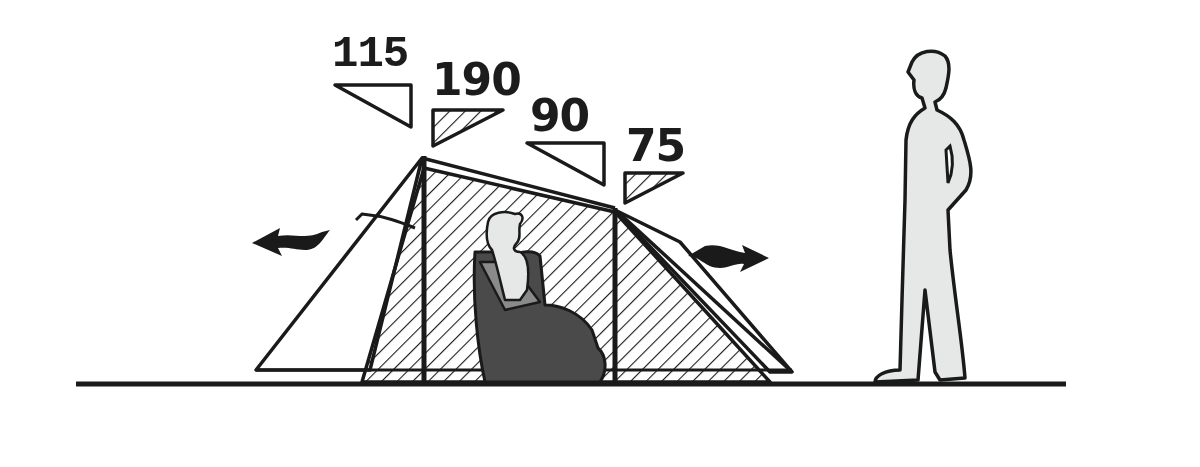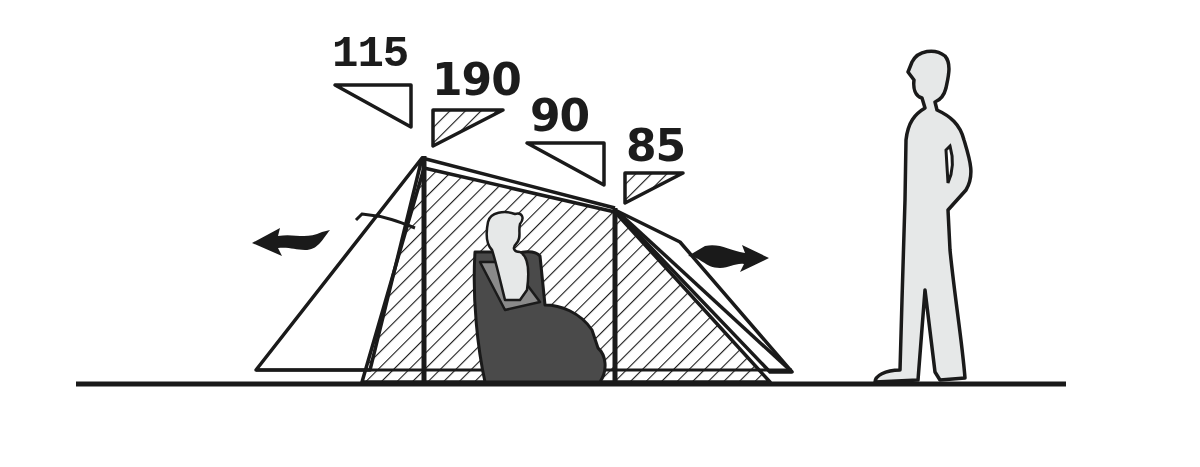--- a/index.html
+++ b/index.html
@@ -6,21 +6,21 @@
   body { width: 1200px; height: 467px; overflow: hidden; position: relative; }
   .label { position: absolute; font-family: "DejaVu Sans", sans-serif; font-weight: bold; font-size: 44px; color: #1c1c1c; line-height: 1; letter-spacing: -1px; }
   svg { position: absolute; left: 0; top: 0; }
 </style>
 </head>
 <body>
 
 <div class="label" style="left:332px; top:32px;font-family:Liberation Mono, monospace;">115</div>
 <div class="label" style="left:432px; top:58px;">190</div>
 <div class="label" style="left:530px; top:94px;">90</div>
-<div class="label" style="left:626px; top:124px;">85</div>
+<div class="label" style="left:626px; top:124px;">75</div>
 
 <svg width="1200" height="467" viewBox="0 0 1200 467">
   <defs>
     <pattern id="hatch" patternUnits="userSpaceOnUse" width="11" height="11" patternTransform="rotate(45)">
       <line x1="0" y1="0" x2="0" y2="11" stroke="#1a1a1a" stroke-width="2.2"></line>
     </pattern>
   </defs>
 
   <g>
     <polygon points="335,85 411,85 411,127" fill="#fff" stroke="#1a1a1a" stroke-width="3.5" stroke-linejoin="round"></polygon>

